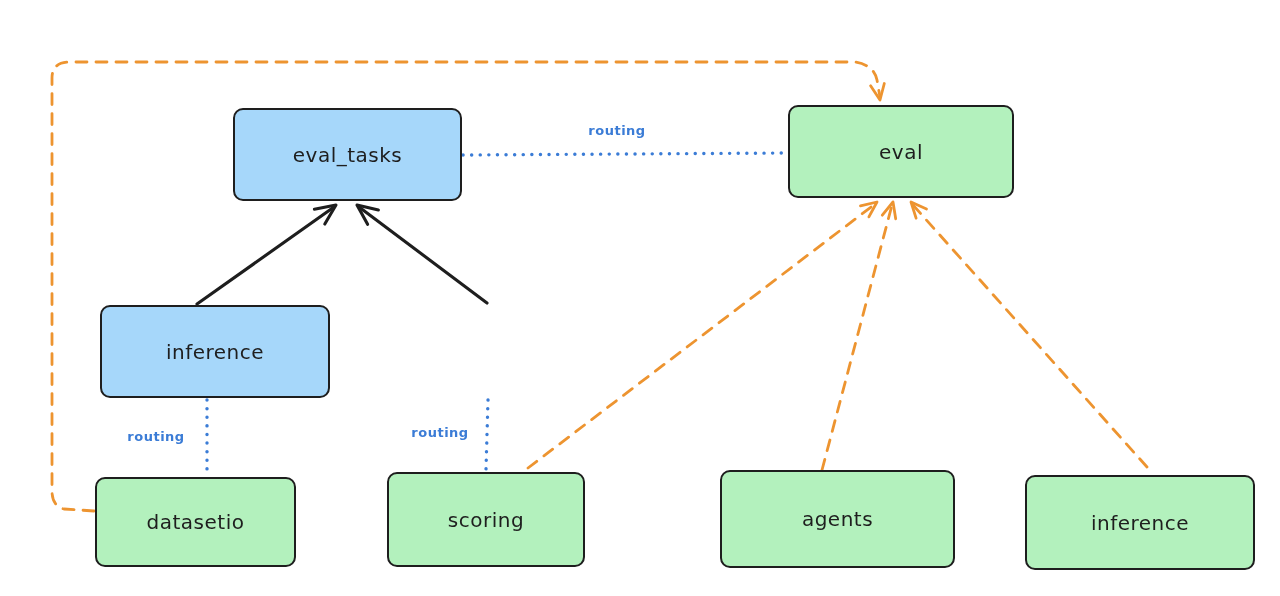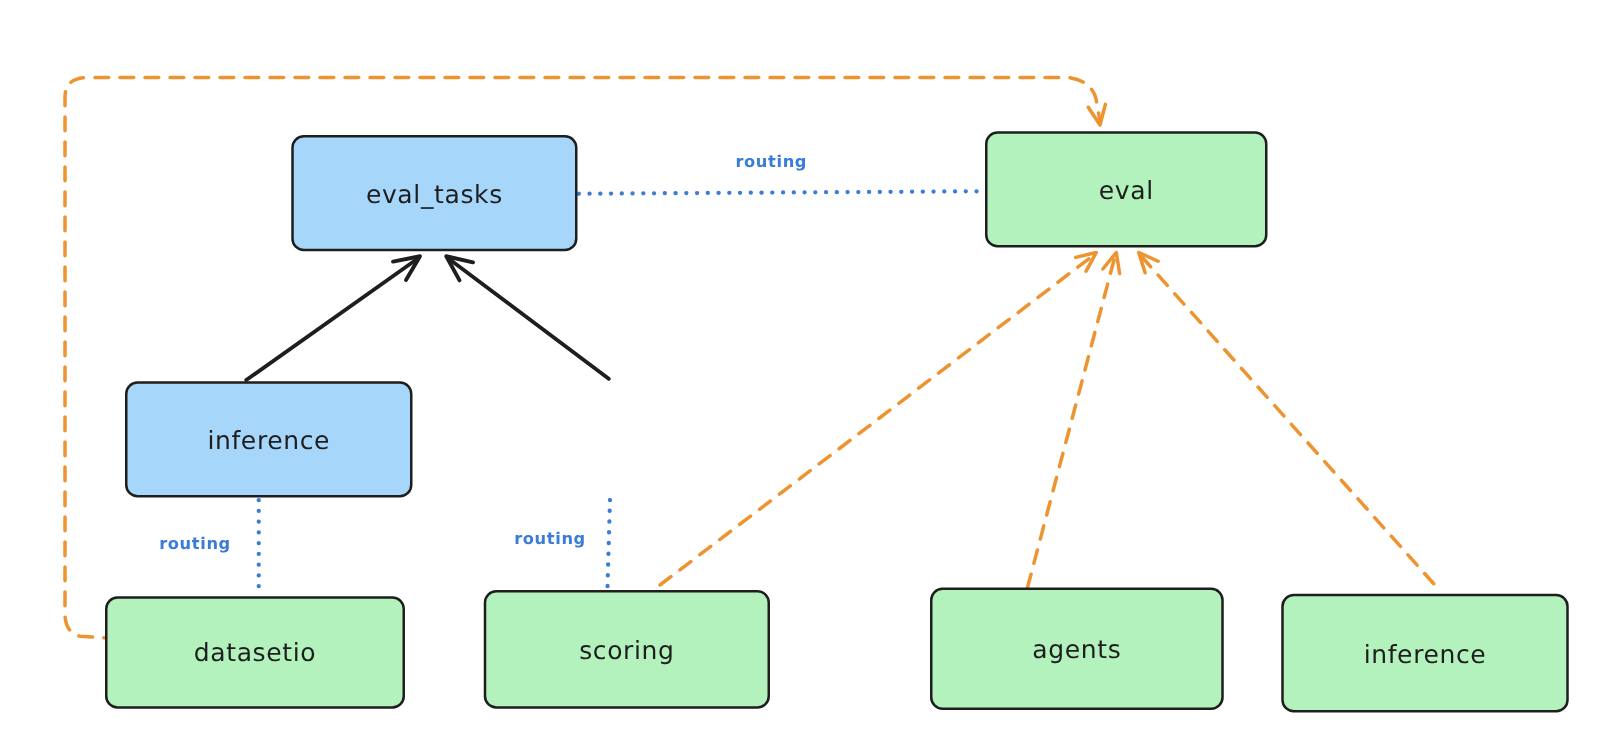--- a/index.html
+++ b/index.html
@@ -74,27 +74,27 @@
 
   <div class="node" style="left: 233px; top: 108px; width: 229px; height: 93px; background: rgb(166, 215, 250); border-color: rgb(30, 30, 30);">
     <span class="node-label">eval_tasks</span>
   </div>
   <div class="node" style="left: 788px; top: 105px; width: 226px; height: 93px; background: rgb(179, 241, 189); border-color: rgb(30, 30, 30);">
     <span class="node-label">eval</span>
   </div>
   <div class="node" style="left: 100px; top: 305px; width: 230px; height: 93px; background: rgb(166, 215, 250); border-color: rgb(30, 30, 30);">
     <span class="node-label">inference</span>
   </div>
-  <div class="node" style="left: 84px; top: 477px; width: 240px; height: 90px; background: rgb(179, 241, 189); border-color: rgb(30, 30, 30);">
+  <div class="node" style="left: 95px; top: 477px; width: 201px; height: 90px; background: rgb(179, 241, 189); border-color: rgb(30, 30, 30);">
     <span class="node-label">datasetio</span>
   </div>
-  <div class="node" style="left: 387px; top: 472px; width: 229px; height: 95px; background: rgb(179, 241, 189); border-color: rgb(30, 30, 30);">
+  <div class="node" style="left: 387px; top: 472px; width: 198px; height: 95px; background: rgb(179, 241, 189); border-color: rgb(30, 30, 30);">
     <span class="node-label">scoring</span>
   </div>
-  <div class="node" style="left: 744px; top: 470px; width: 235px; height: 98px; background: rgb(179, 241, 189); border-color: rgb(30, 30, 30);">
+  <div class="node" style="left: 720px; top: 470px; width: 235px; height: 98px; background: rgb(179, 241, 189); border-color: rgb(30, 30, 30);">
     <span class="node-label">agents</span>
   </div>
   <div class="node" style="left: 1025px; top: 475px; width: 230px; height: 95px; background: rgb(179, 241, 189); border-color: rgb(30, 30, 30);">
     <span class="node-label">inference</span>
   </div>
 
   <div class="edge-label" style="left: 617px; top: 130px; color: rgb(59, 124, 214);">routing</div>
   <div class="edge-label" style="left: 156px; top: 436px; color: rgb(59, 124, 214);">routing</div>
   <div class="edge-label" style="left: 440px; top: 432px; color: rgb(59, 124, 214);">routing</div>
 

